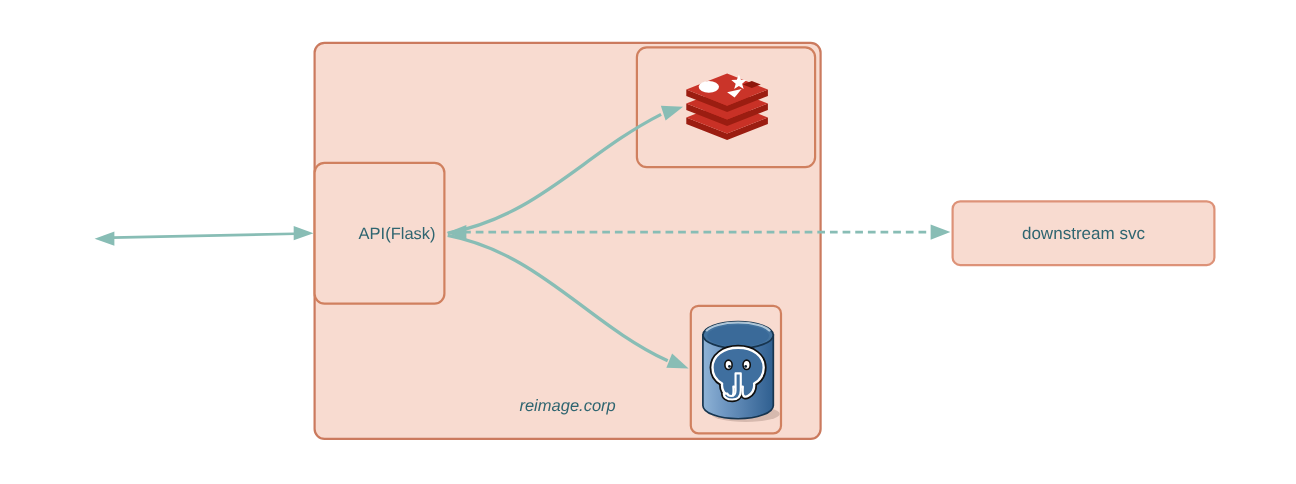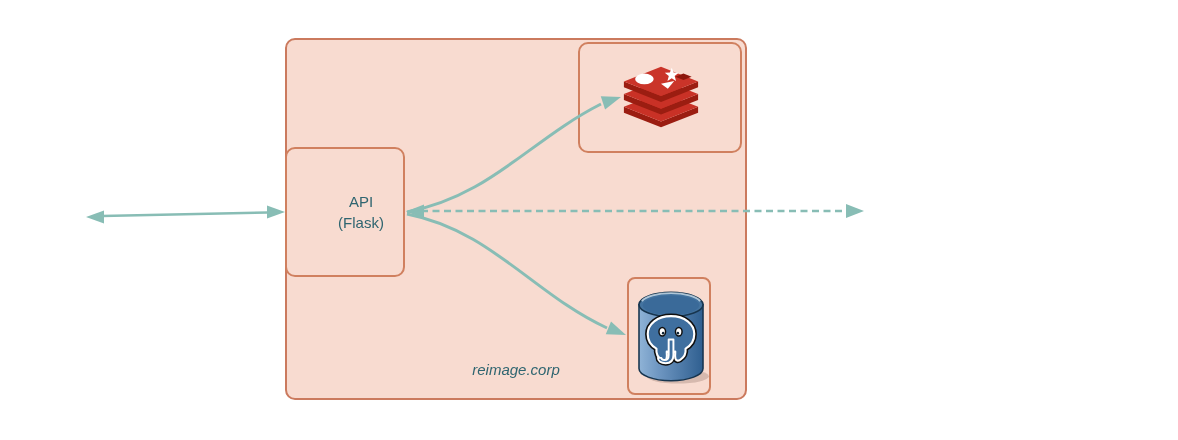--- a/index.html
+++ b/index.html
@@ -8,21 +8,21 @@
     background:#ffffff; overflow:hidden;
     font-family:"Liberation Sans", sans-serif;
   }
   .node {
     position:absolute; box-sizing:border-box;
     background:#f8dbd0; border:2px solid #d0805f;
     border-radius:10px;
   }
   #container-box   { left:285px; top:38px;  width:462px; height:362px; z-index:1; border-color:#cb7a5e; }
   #api-box        { left:285px; top:147px; width:120px; height:130px; z-index:3;
-                    display:flex; flex-direction:column; align-items:center; justify-content:center;padding-left:32px; }
+                    display:flex; flex-direction:row; align-items:center; justify-content:center;padding-left:32px; }
   #redis-box      { left:578px; top:42px;  width:164px; height:111px; z-index:3; }
   #pg-box         { left:627px; top:277px; width:84px;  height:118px; z-index:3; border-radius:8px; }
   #downstream-box { left:865px; top:182px; width:240px; height:60px;  z-index:3; border-radius:8px;
                     display:flex; align-items:center; justify-content:center; border-color:#dd9278; }
   .node-label { color:#2f6570; font-size:15px; line-height:21px; text-align:center; }
   #downstream-box .node-label { font-size:15.5px; }
   #container-label {
     position:absolute; left:0; right:0; bottom:20px; text-align:center;
     color:#2f6570; font-size:15px;font-style:italic;
   }
@@ -95,20 +95,23 @@
           <path d="M42.5,52 L42.5,68 C42.5,73 40,76.5 34.5,76.5 C29.5,76.5 26.5,74 26.5,71 L30,71 C30.2,72.5 31.5,73.2 33.5,73.2 C36.5,73.2 37.6,71.5 37.6,68 L37.6,52 Z" fill="#3f6f9f" stroke="#ffffff" stroke-width="2"></path>
           <ellipse cx="31" cy="44" rx="3.4" ry="4.4" fill="#ffffff" stroke="#0f0f0f" stroke-width="1.5"></ellipse>
           <ellipse cx="48" cy="44" rx="3.4" ry="4.4" fill="#ffffff" stroke="#0f0f0f" stroke-width="1.5"></ellipse>
           <circle cx="31.9" cy="45.5" r="1.3" fill="#0e2335"></circle>
           <circle cx="47.1" cy="45.5" r="1.3" fill="#0e2335"></circle>
         </g>
       </svg>
     </div>
   </div>
 
+  <div class="node" id="downstream-box">
+    <div class="node-label">downstream svc</div>
+  </div>
 
   <svg id="edge-layer">
     <g stroke="#88bdb5" fill="#88bdb5">
 
       <line x1="102" y1="216" x2="268" y2="212.5" stroke-width="2.5" fill="none"></line>
       <polygon points="86,217 104,210.5 104,223.5" stroke="none"></polygon>
       <polygon points="285,212 267,205.5 267,218.5" stroke="none"></polygon>
 
       <line x1="421" y1="211" x2="849" y2="211" stroke-width="2.5" stroke-dasharray="7 4.5" fill="none"></line>
       <polygon points="406,211.5 424,204.5 424,218.5" stroke="none"></polygon>

